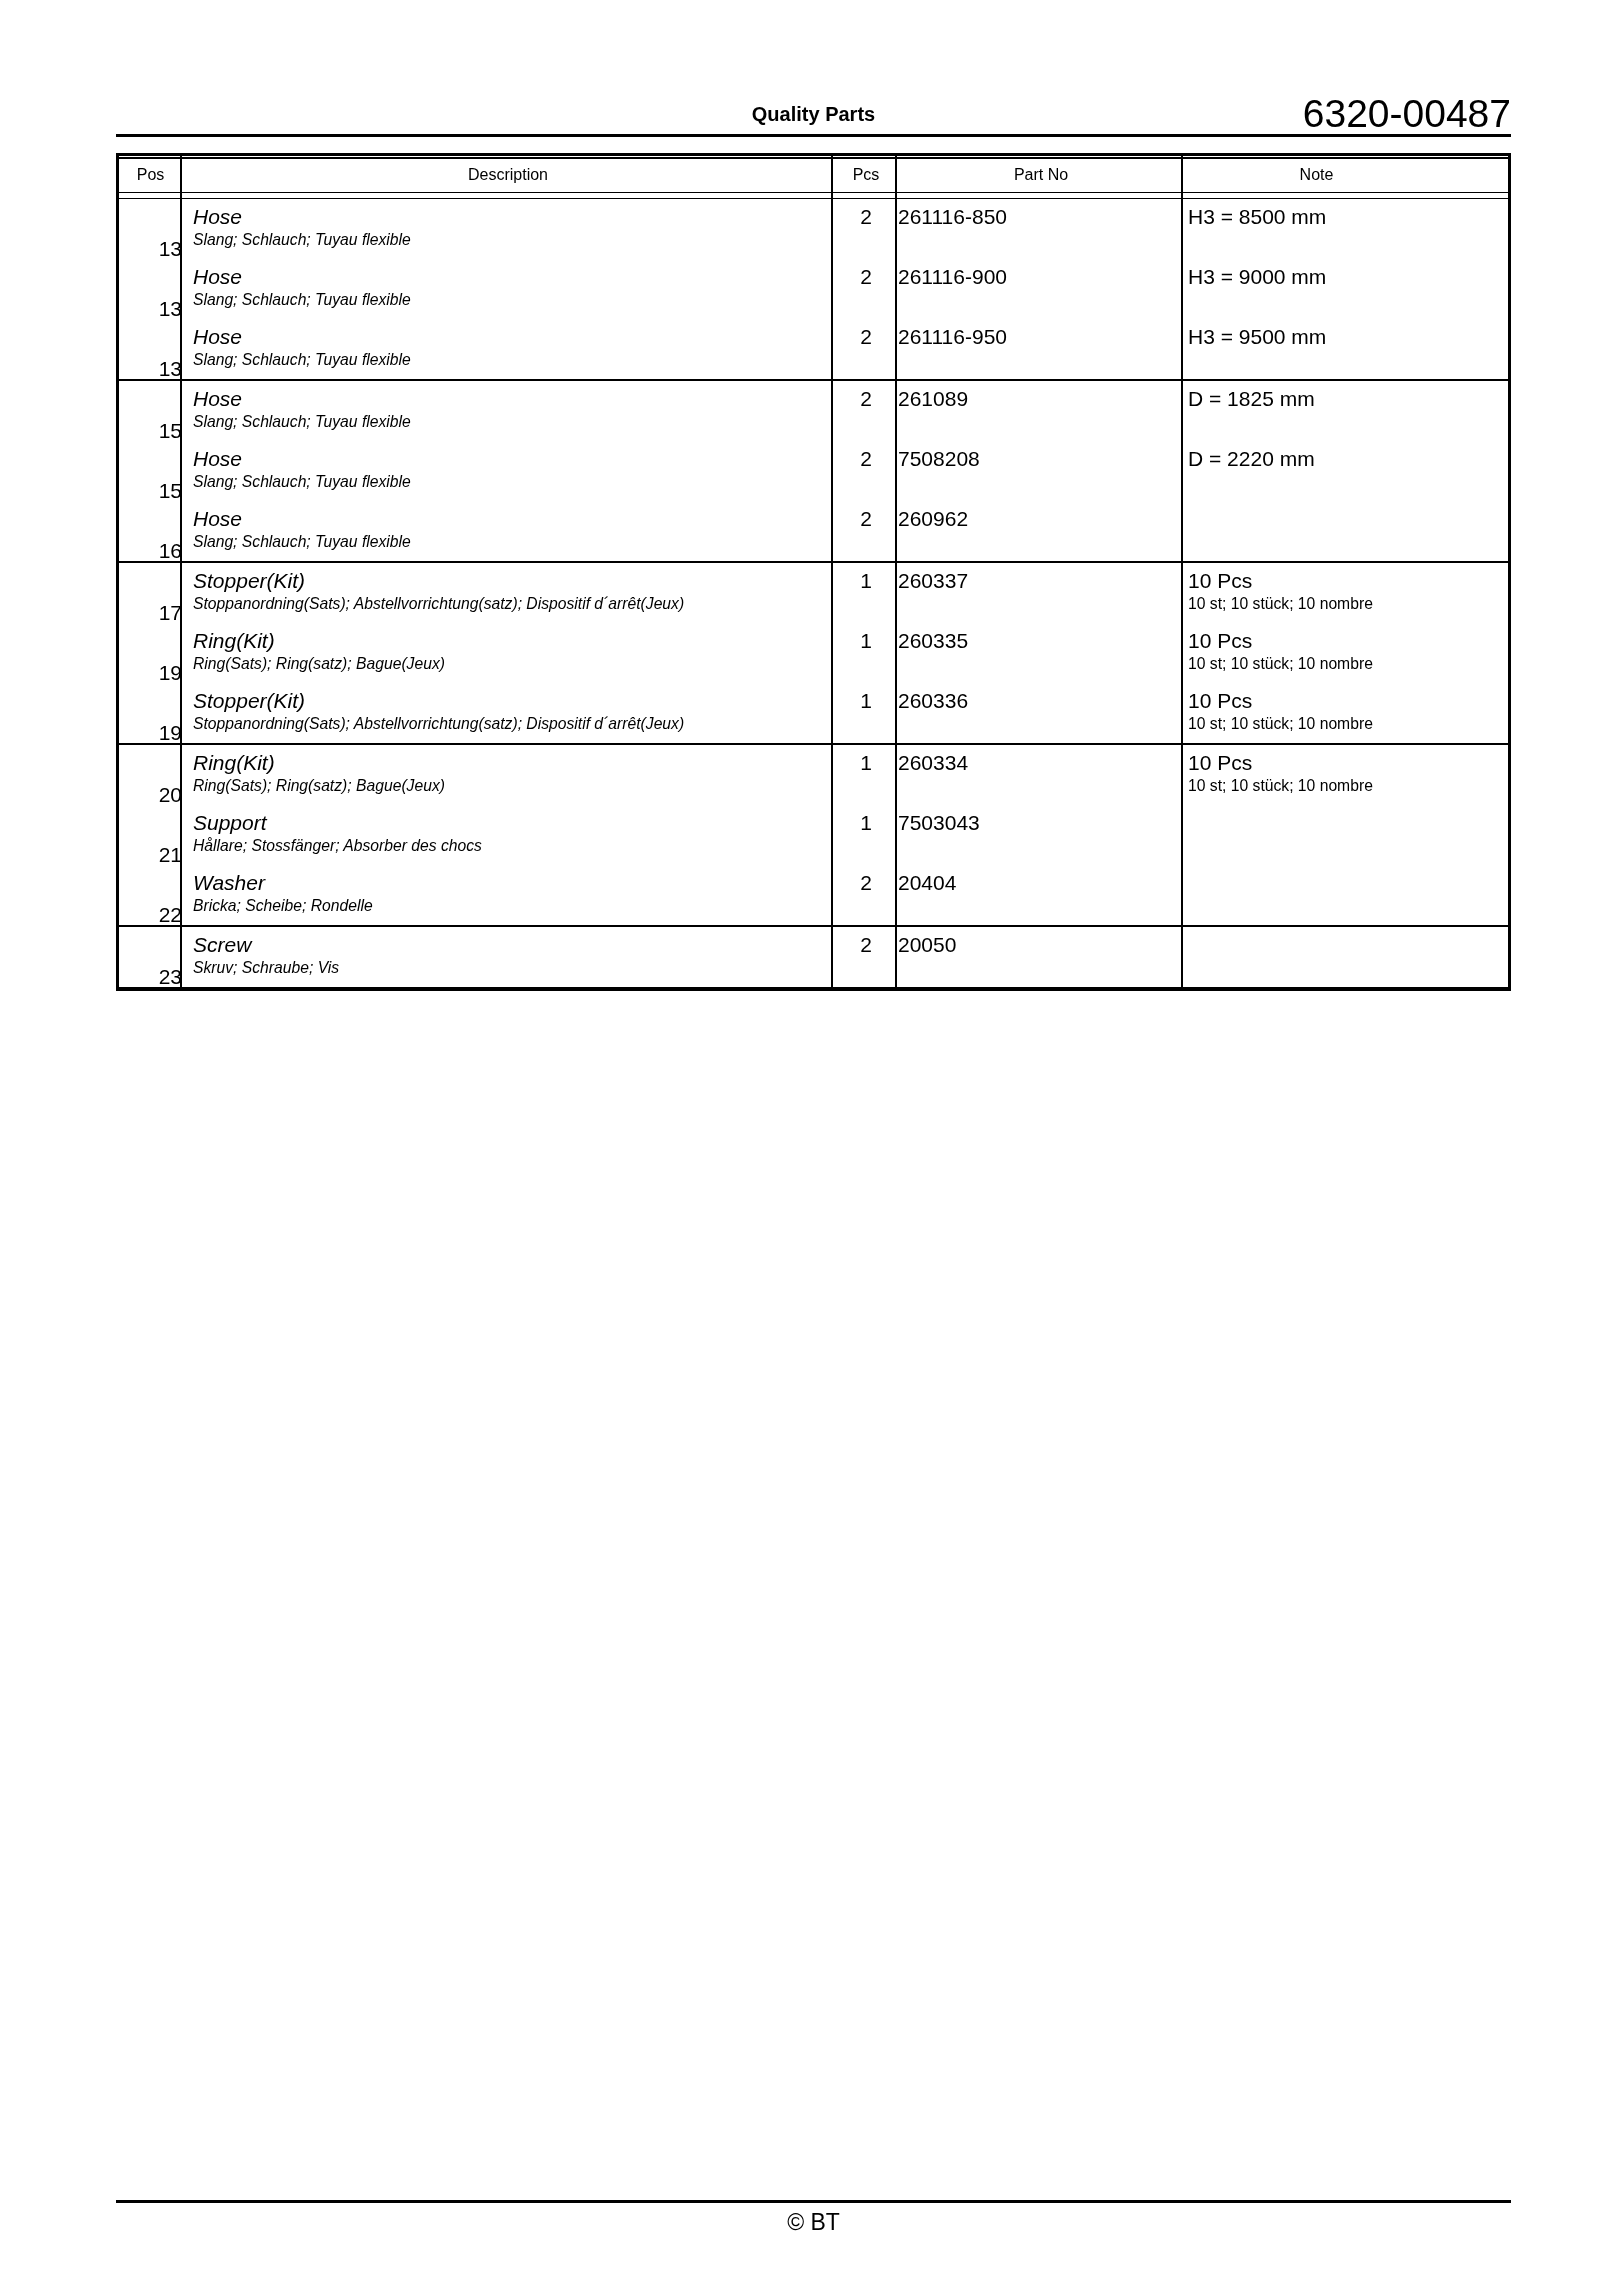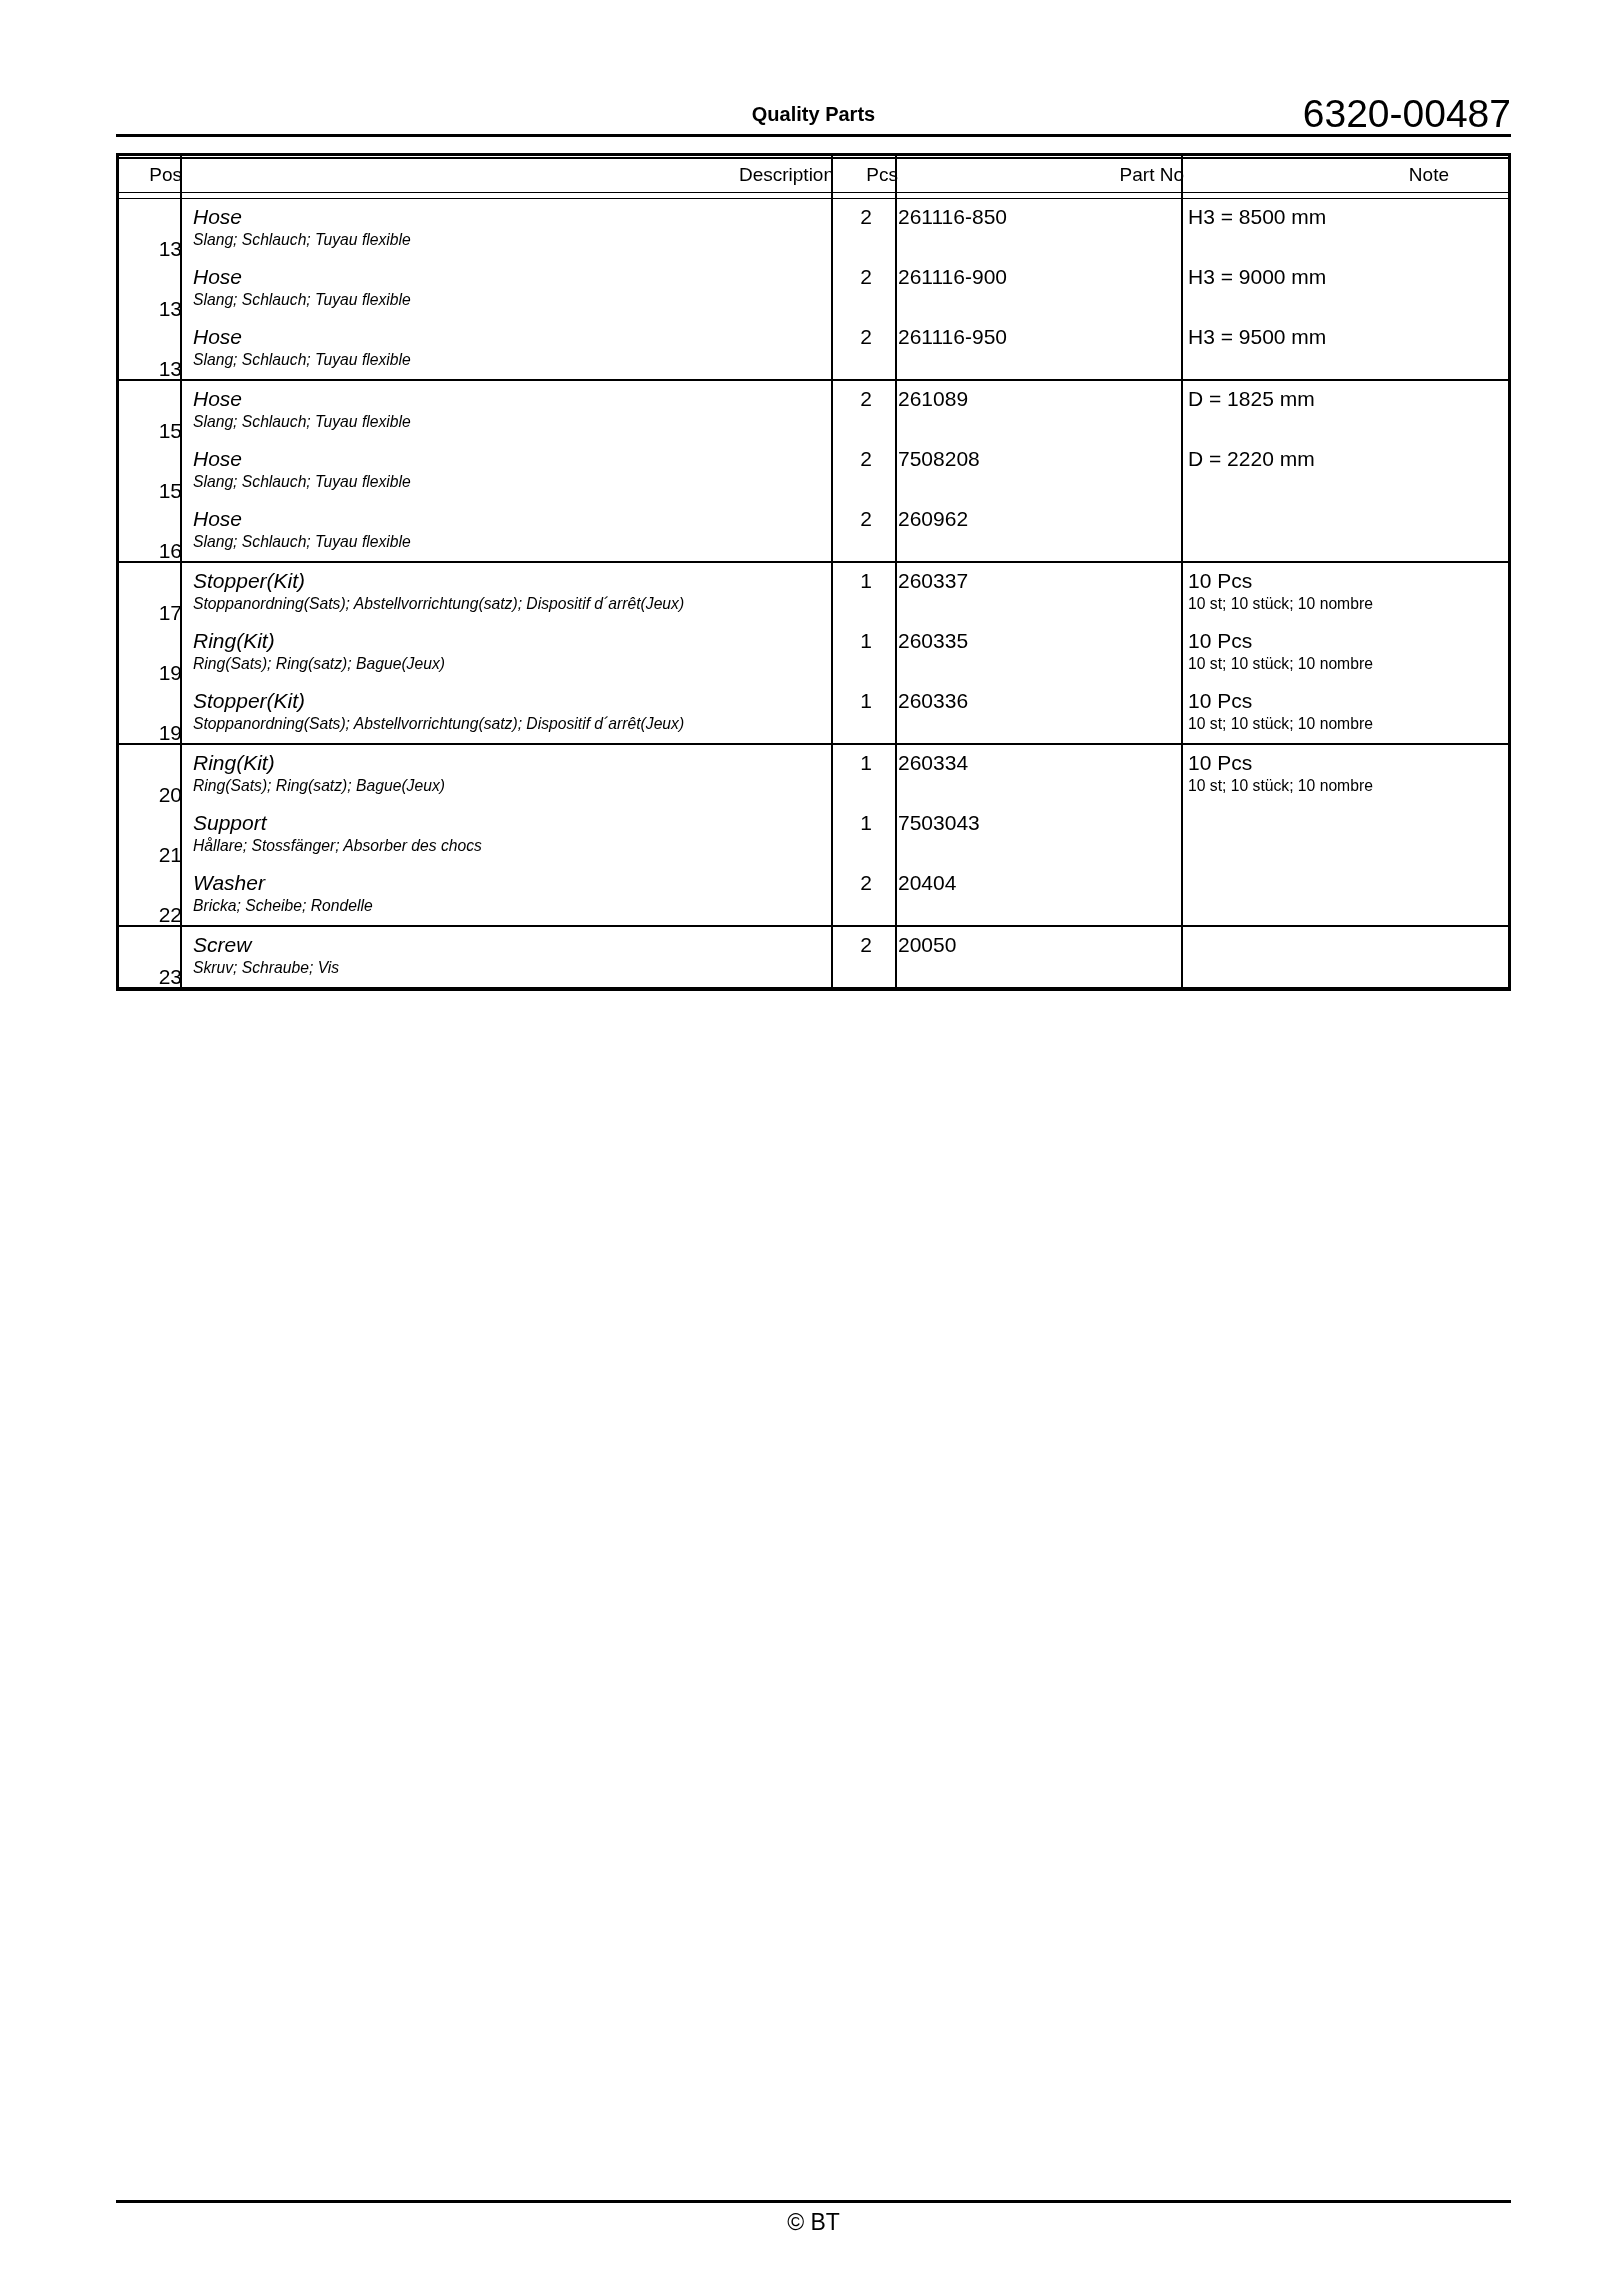--- a/index.html
+++ b/index.html
@@ -71,23 +71,23 @@
   .col-divider.d2 { left: 712px; }
   .col-divider.d3 { left: 776px; }
   .col-divider.d4 { left: 1062px; }
 
   .thead {
     display: flex;
     height: 33px;
     align-items: center;
   }
   .thead .cell {
-    font-size: 19px;
+    font-size: 16px;
     line-height: 20.4px;
-    text-align: right;
+    text-align: center;
   }
   .headsep {
     height: 7.5px;
     border-top: 1.4px solid #000;
     border-bottom: 1.4px solid #000;
   }
 
   .cell.c-pos  { width: 63px;  flex: none; }
   .cell.c-desc { width: 652px; flex: none; }
   .cell.c-pcs  { width: 64px;  flex: none; }

